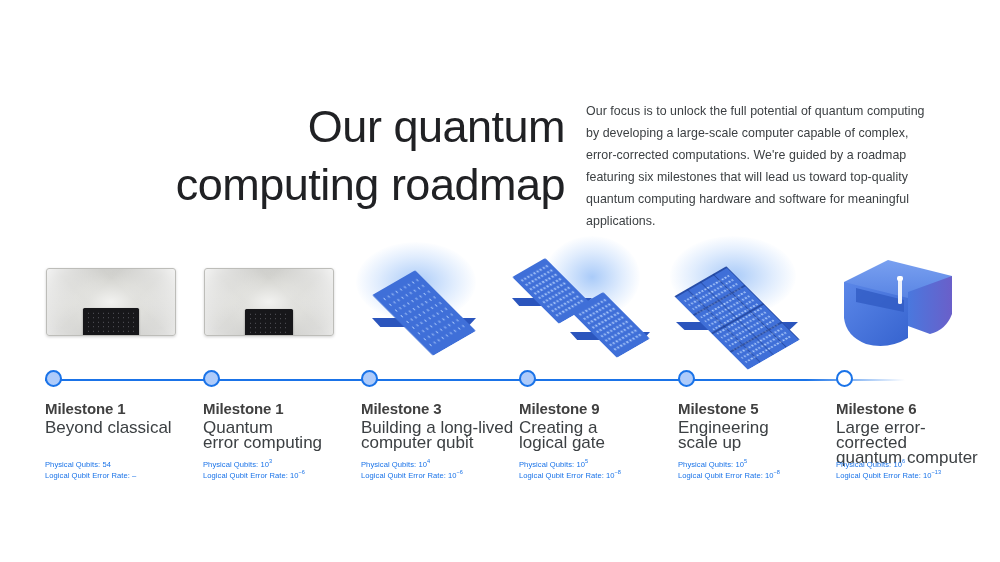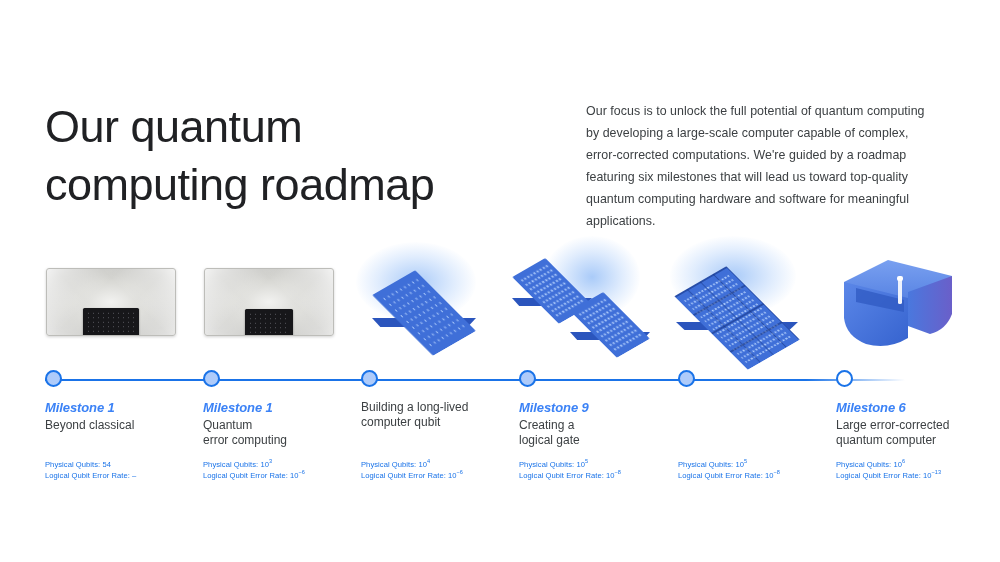--- a/index.html
+++ b/index.html
@@ -24,20 +24,21 @@
     position: absolute;
     left: 45px;
     top: 68px;
     width: 520px;
     font-size: 45px;
     line-height: 58px;
     font-weight: 400;
     letter-spacing: -0.5px;
     color: #202124;
     white-space: pre-line;
+    text-align: right;
   }
   #intro {
     position: absolute;
     left: 586px;
     top: 88px;
     width: 352px;
     font-size: 12.4px;
     line-height: 22px;
     color: #3c4043;
     letter-spacing: 0.05px;
@@ -84,29 +85,28 @@
   }
   .node.hollow { background: #ffffff; }
 
   
   .label-block {
     position: absolute;
     top: 400px;
     width: 160px;
   }
   .ms-title {
-    font-size: 13px;
+    font-size: 15px;
     font-weight: 700;
-    color: #3b82f6;
+    color: #404040;
     letter-spacing: -0.1px;
     margin: 0 0 3px 0;
-    font-style: italic;
   }
   .ms-sub {
-    font-size: 12px;
+    font-size: 17px;
     line-height: 15px;
     color: #3c4043;
     white-space: pre-line;
   }
   .specs {
     position: absolute;
     top: 460px;
     width: 170px;
     color: #1a73e8;
     font-size: 7.6px;
@@ -321,28 +321,34 @@
   <div class="label-block" style="left:45px;">
     <div class="ms-title">Milestone 1</div>
     <div class="ms-sub">Beyond classical</div>
   </div>
   <div class="label-block" style="left:203px;">
     <div class="ms-title">Milestone 1</div>
     <div class="ms-sub">Quantum
 error computing</div>
   </div>
   <div class="label-block" style="left:361px;">
+    <div class="ms-title">Milestone 3</div>
     <div class="ms-sub">Building a long-lived
 computer qubit</div>
   </div>
   <div class="label-block" style="left:519px;">
     <div class="ms-title">Milestone 9</div>
     <div class="ms-sub">Creating a
 logical gate</div>
   </div>
+  <div class="label-block" style="left:678px;">
+    <div class="ms-title">Milestone 5</div>
+    <div class="ms-sub">Engineering
+scale up</div>
+  </div>
   <div class="label-block" style="left:836px;">
     <div class="ms-title">Milestone 6</div>
     <div class="ms-sub">Large error-corrected
 quantum computer</div>
   </div>
 
   <div class="specs" style="left:45px;">
     <div>
       <span>Physical Qubits:</span>
       <span>54</span><sup></sup>

